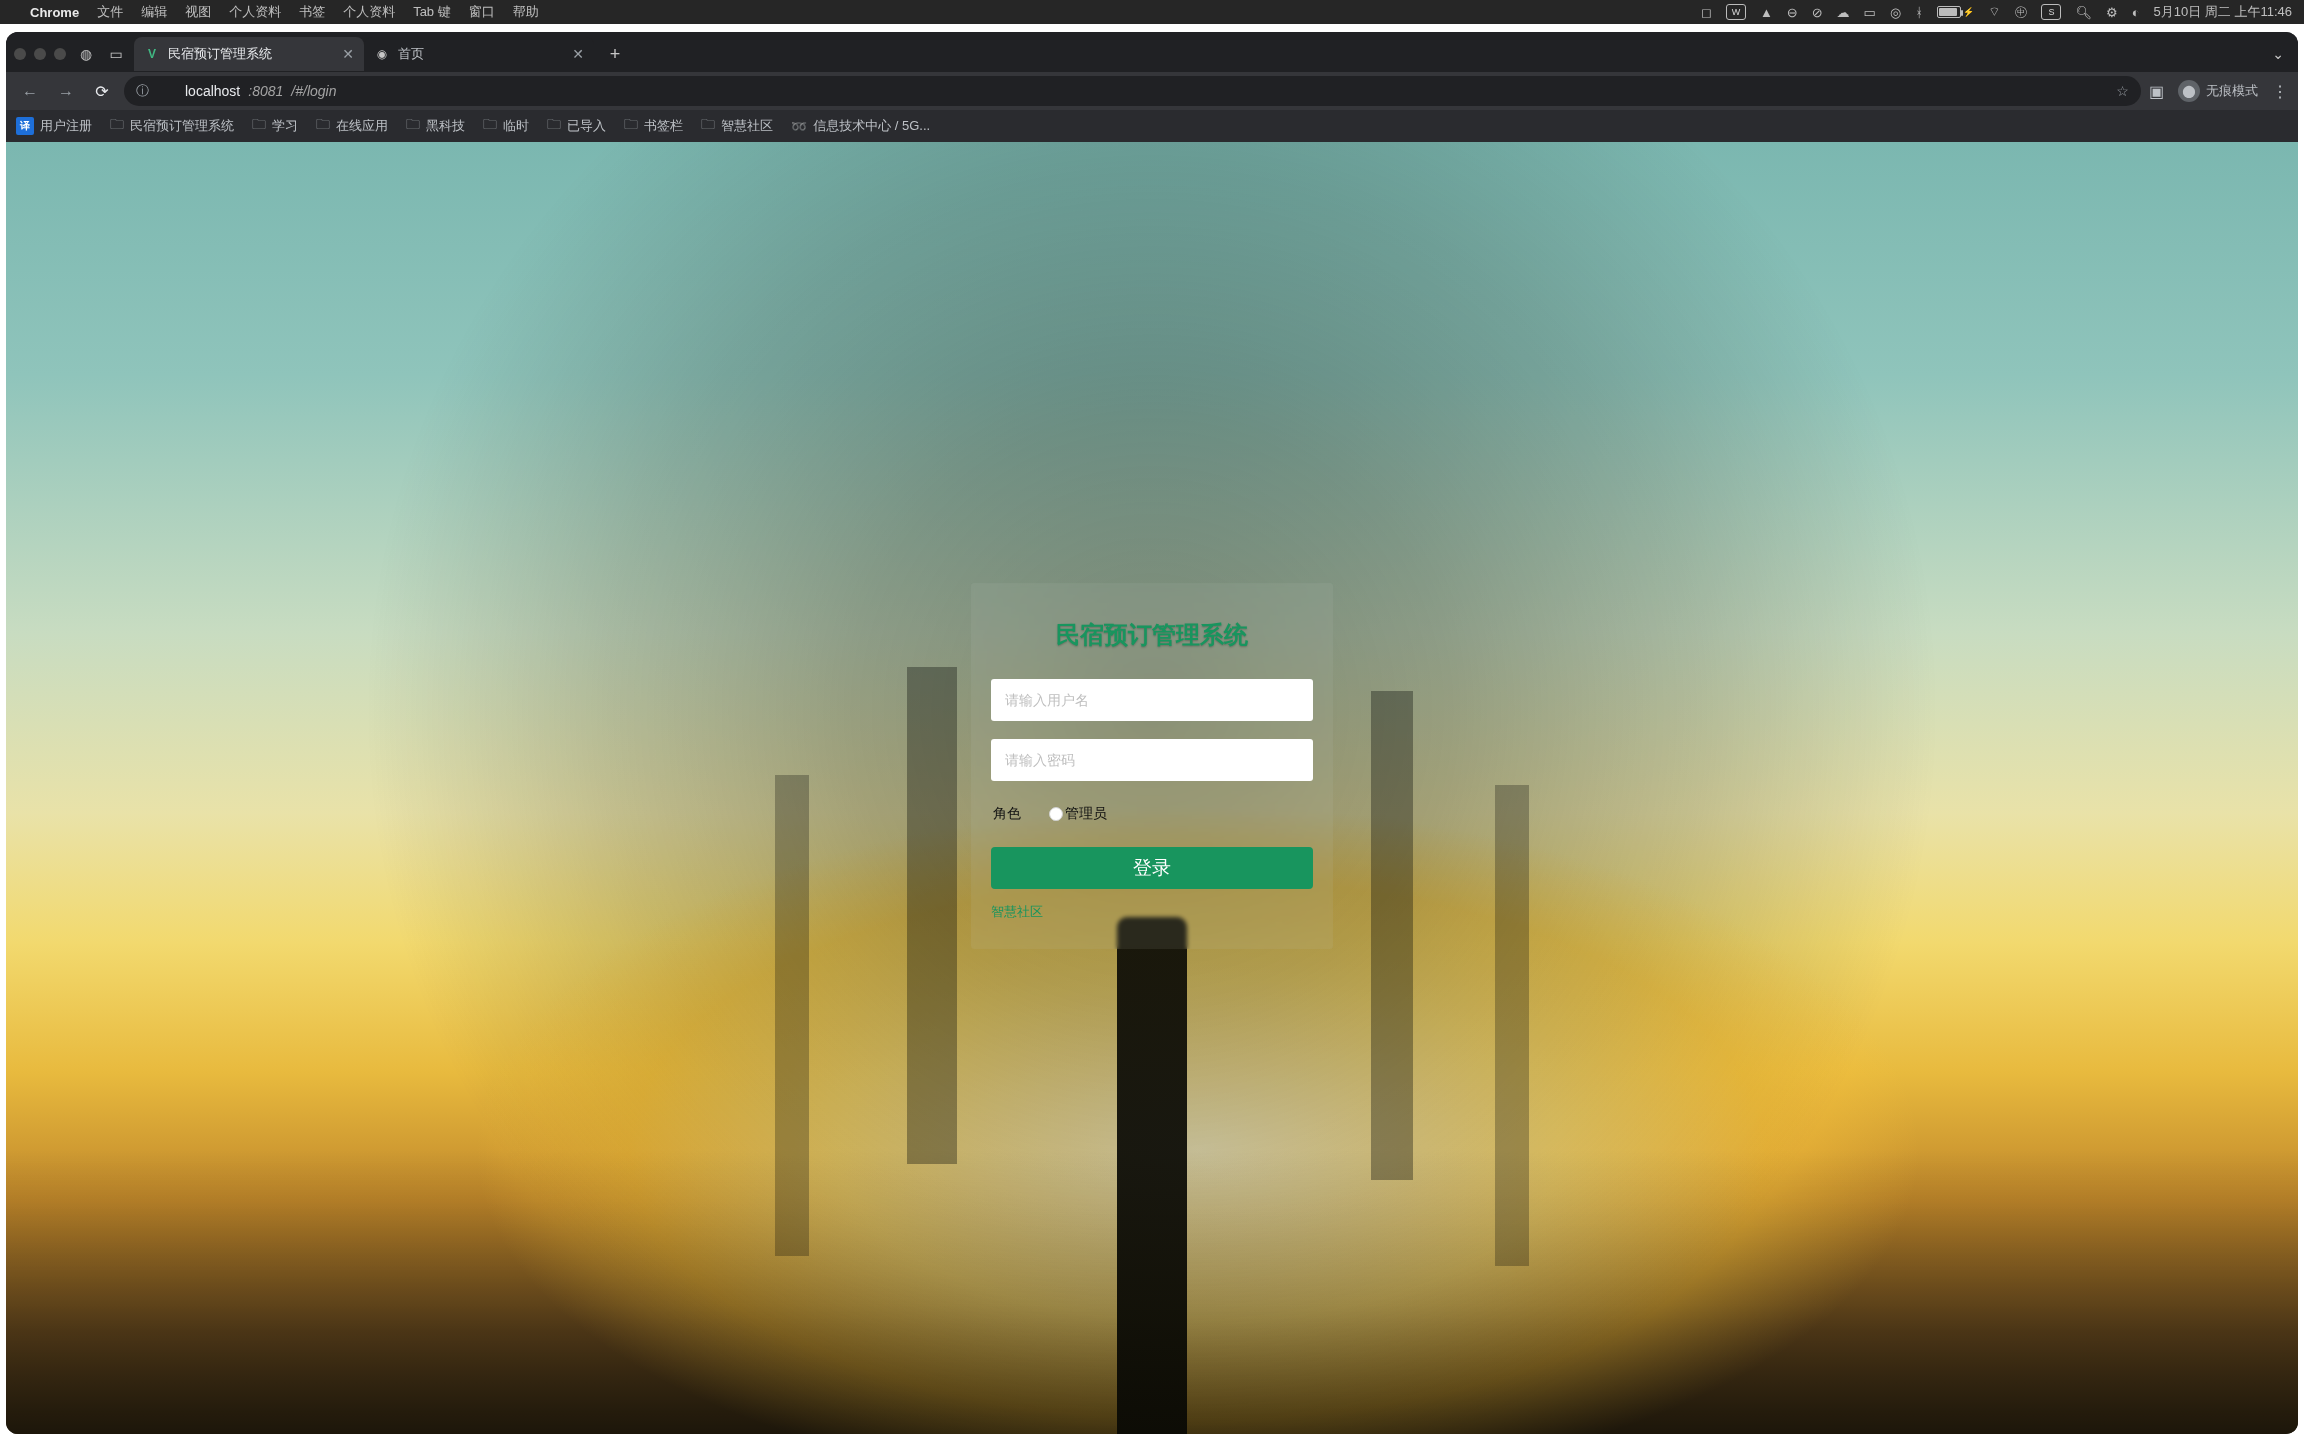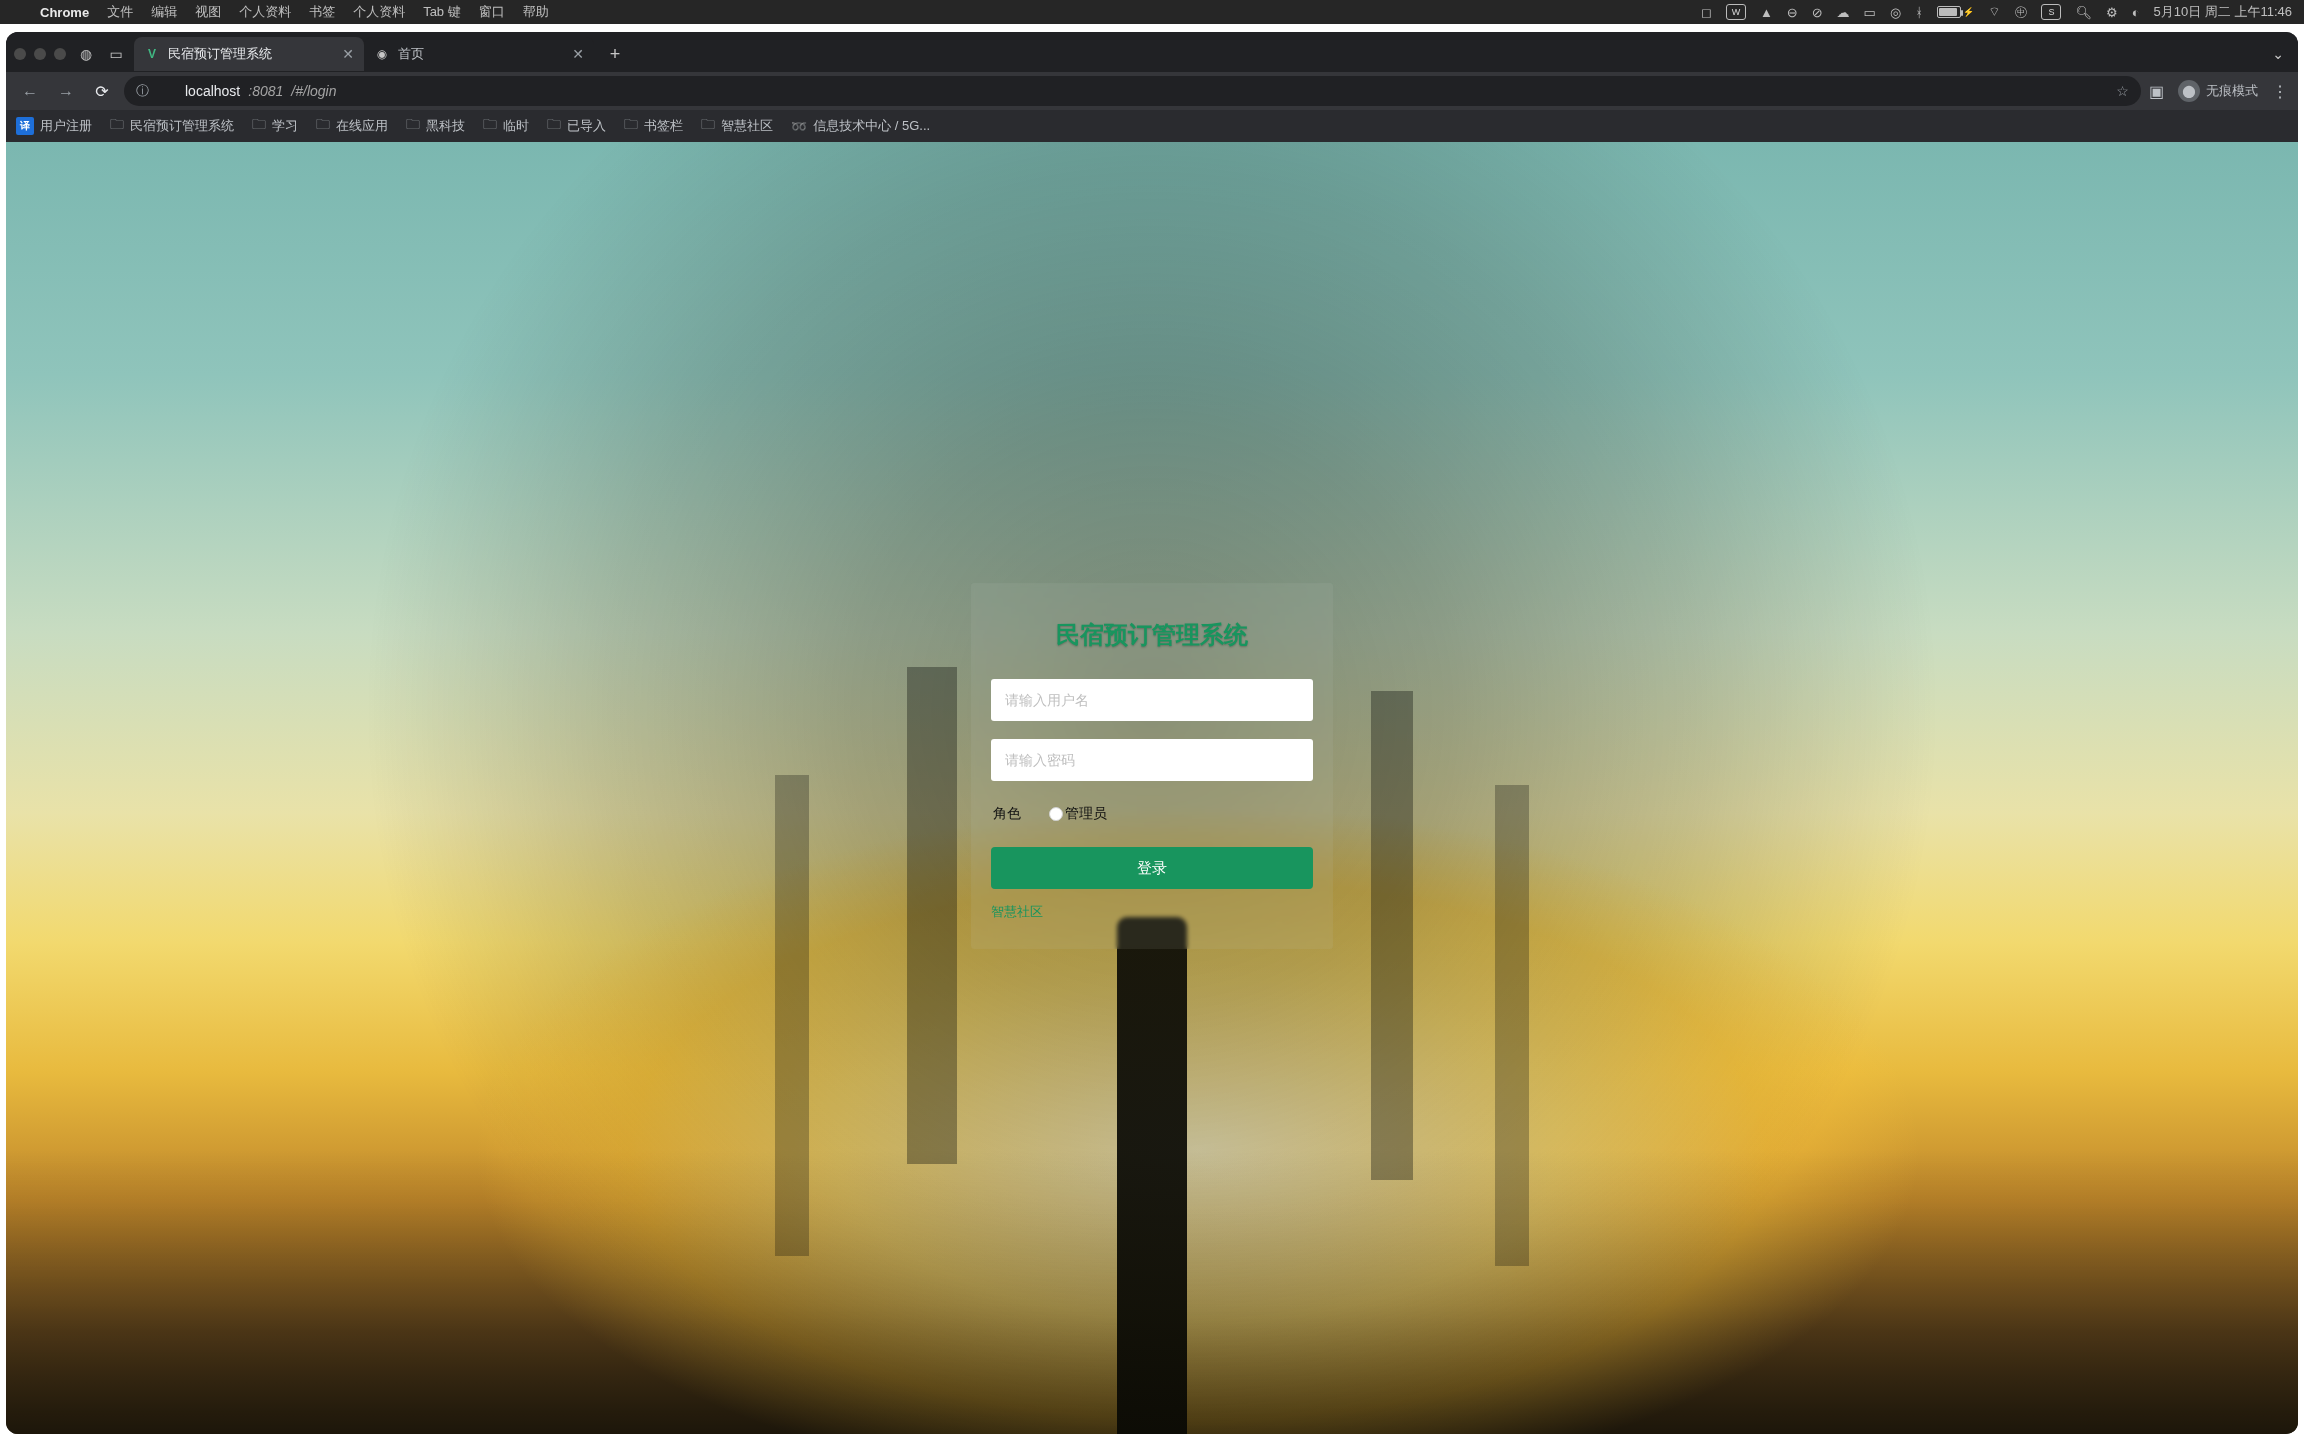--- a/index.html
+++ b/index.html
@@ -8,21 +8,21 @@
   
   .mac-menubar {
     position: fixed; top: 0; left: 0; right: 0; height: 24px;
     background: #262626; color: #d9d9d9;
     display: flex; align-items: center; font-size: 13px; z-index: 100;
     justify-content: space-between; padding: 0 12px;
   }
   .mac-menubar .left, .mac-menubar .right { display: flex; align-items: center; gap: 18px; }
   .mac-menubar .right { gap: 14px; }
   .apple-logo { font-size: 15px; opacity: 0.85; }
-  .mac-menubar .app-name { font-weight: 600; color: #eaeaea; margin-left: 10px; }
+  .mac-menubar .app-name { font-weight: 600; color: #eaeaea; }
   .mac-menubar .dim { opacity: 0.85; }
   .tray-icon { font-size: 13px; opacity: 0.85; }
   .tray-box { display:inline-flex; align-items:center; justify-content:center; width:20px; height:16px; border:1.5px solid #bcbcbc; border-radius:3px; font-size:9px; }
   .battery { display:inline-flex; align-items:center; gap:2px; }
   .battery-body { width:24px; height:12px; border:1px solid #bcbcbc; border-radius:2px; position:relative; }
   .battery-body::after { content:""; position:absolute; right:-3px; top:3px; width:2px; height:6px; background:#bcbcbc; border-radius:1px;}
   .battery-fill { position:absolute; left:1px; top:1px; bottom:1px; width:18px; background:#bcbcbc; border-radius:1px;}
 
   
   .chrome-window {
@@ -129,21 +129,21 @@
     width:100%; height:42px; border:none; border-radius:3px;
     background:#fff; padding:0 14px; font-size:14px; color:#333;
     margin-bottom:18px; outline:none;
   }
   .login-input::placeholder { color:#bfbfbf; }
   .role-row { display:flex; align-items:center; gap:28px; font-size:14px; color:#111; margin:6px 0 24px 2px;}
   .role-row .radio { display:flex; align-items:center; gap:2px; }
   .radio-circle { width:14px; height:14px; border-radius:50%; border:1px solid #cfcfcf; background:#fff; display:inline-block; position:relative;}
   .login-btn {
     width:100%; height:42px; border:none; border-radius:4px;
-    background:#18955e; color:#fff; font-size:15px; font-weight:500;
+    background:#18955e; color:#fff; font-size:19px; font-weight:500;
     cursor:pointer;
   }
   .register-link { display:block; margin-top:14px; color:#18955e; font-size:13px; text-decoration:none; }
 </style>
 </head>
 <body>
 
 <div class="mac-menubar">
   <div class="left">
     <span class="apple-logo"></span>

